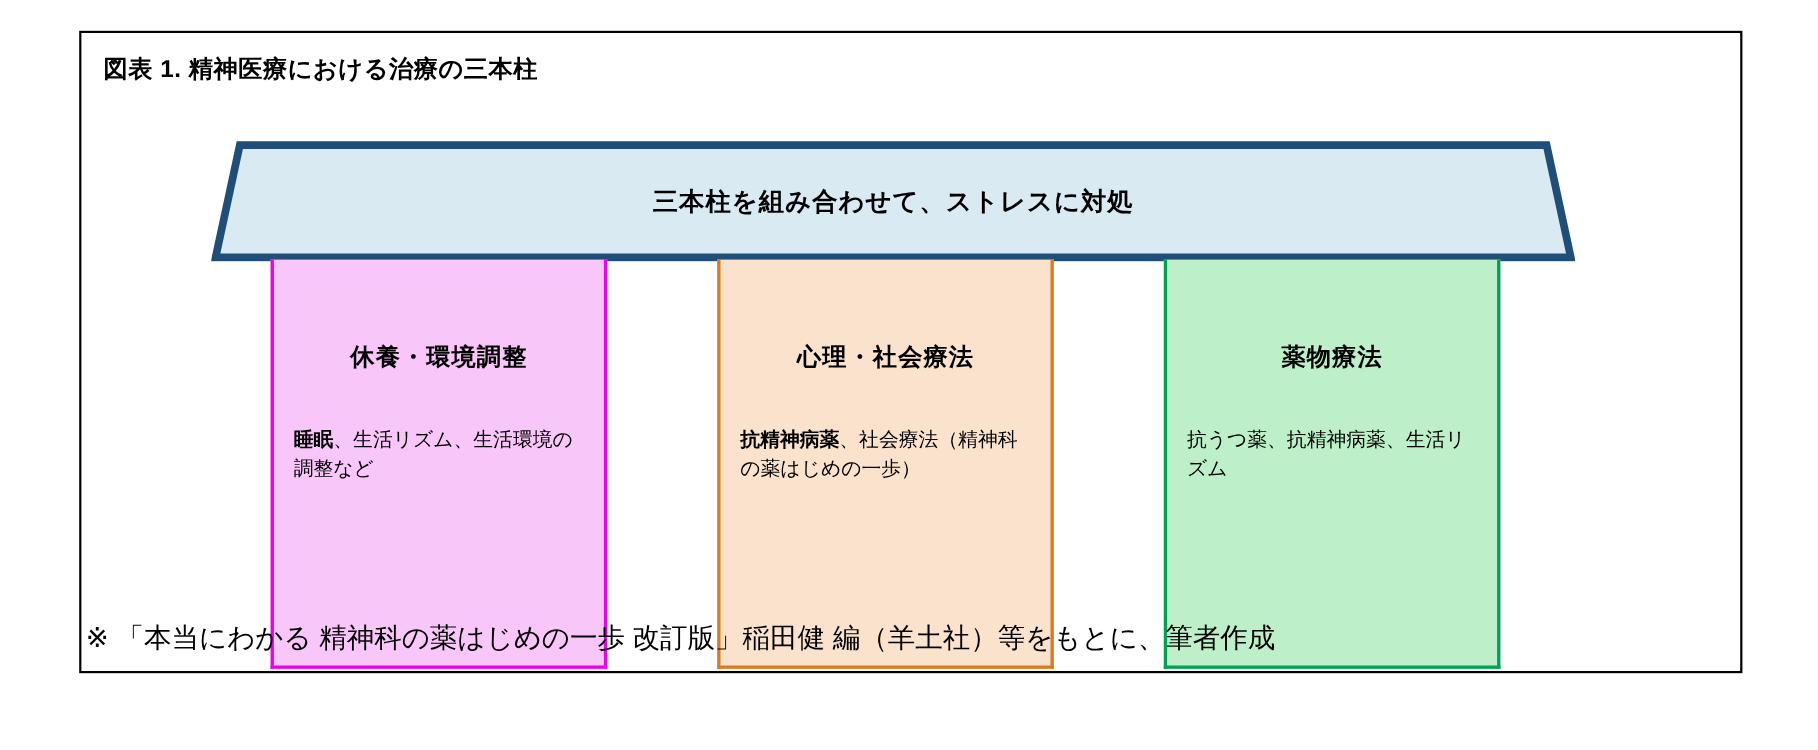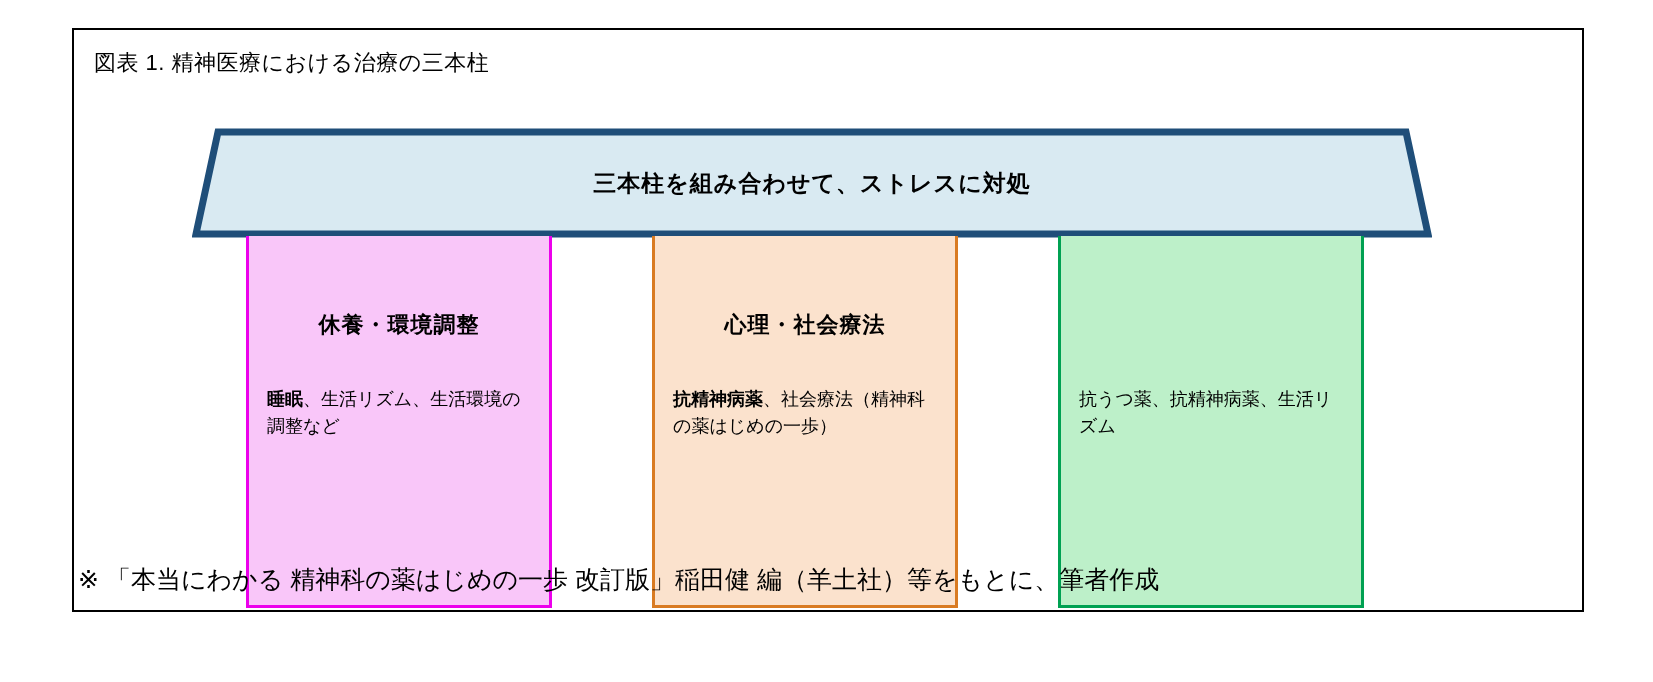--- a/index.html
+++ b/index.html
@@ -26,21 +26,21 @@
     box-sizing: border-box;
     background: #ffffff;
   }
 
   
   #figure-title {
     position: absolute;
     left: 20px;
     top: 18px;
     font-size: 22px;
-    font-weight: normal;
+    font-weight: bold;
     letter-spacing: 0.5px;
     white-space: nowrap;
   }
 
   
   #diagram-area {
     position: absolute;
     left: 0;
     top: 0;
     width: 100%;
@@ -144,20 +144,21 @@
       <div class="pillar-title">休養・環境調整</div>
       <div class="pillar-body"><span class="bold">睡眠</span><span>、生活リズム、生活環境の調整など</span></div>
     </div>
 
     <div class="pillar" id="pillar-psycho" style="background: rgb(251, 226, 205); border-top: none; border-right-color: rgb(217, 123, 34); border-bottom-color: rgb(217, 123, 34); border-left-color: rgb(217, 123, 34);">
       <div class="pillar-title">心理・社会療法</div>
       <div class="pillar-body"><span class="bold">抗精神病薬</span><span>、社会療法（精神科の薬はじめの一歩）</span></div>
     </div>
 
     <div class="pillar" id="pillar-medicine" style="background: rgb(189, 240, 201); border-top: none; border-right-color: rgb(0, 161, 82); border-bottom-color: rgb(0, 161, 82); border-left-color: rgb(0, 161, 82);">
+      <div class="pillar-title">薬物療法</div>
       <div class="pillar-body"><span class="bold"></span><span>抗うつ薬、抗精神病薬、生活リズム</span></div>
     </div>
 
   </div>
 
   <div id="figure-footnote">※ 「本当にわかる 精神科の薬はじめの一歩 改訂版」稲田健 編（羊土社）等をもとに、筆者作成</div>
 
 </div>
 
 </body></html>

